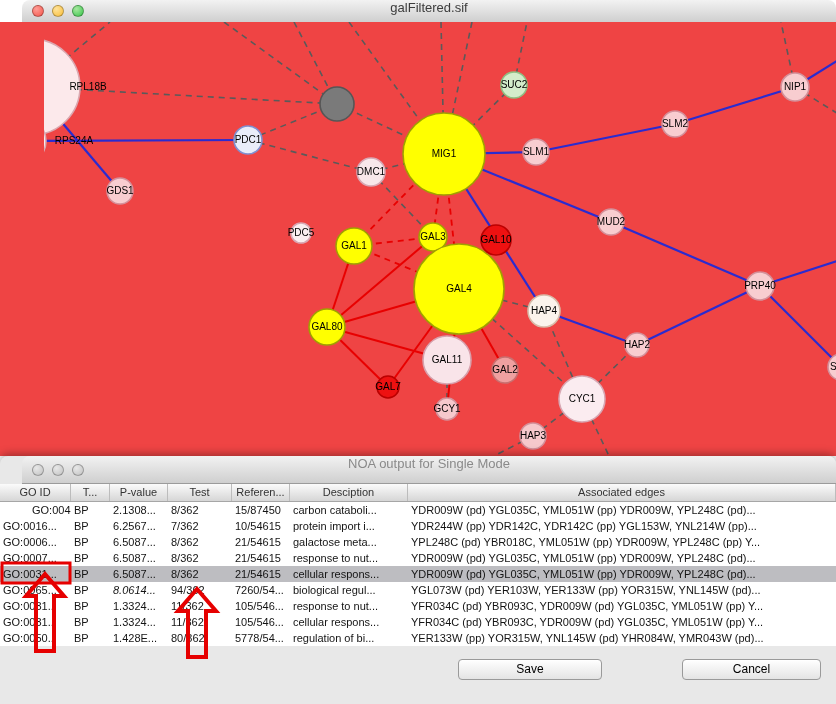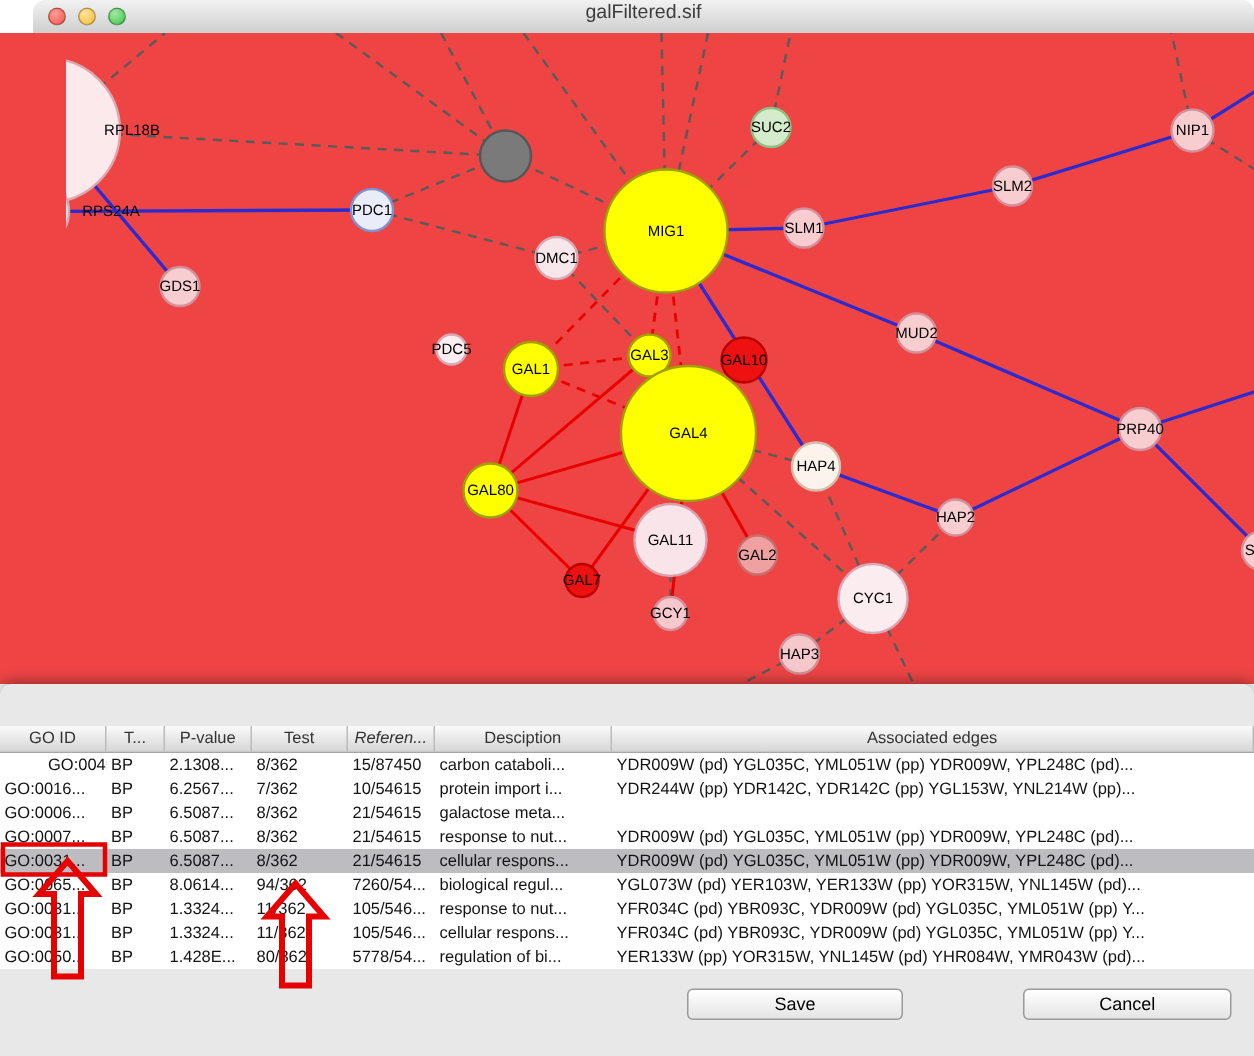--- a/index.html
+++ b/index.html
@@ -177,27 +177,35 @@
           <text x="538" y="402" text-anchor="middle" class="nlabel">CYC1</text>
           <circle cx="403" cy="409" r="11" fill="#f6c8cc" stroke="#d4909a" stroke-width="1.6"></circle>
           <text x="403" y="412" text-anchor="middle" class="nlabel">GCY1</text>
           <circle cx="489" cy="436" r="13" fill="#f6c8cc" stroke="#d4909a" stroke-width="1.6"></circle>
           <text x="489" y="439" text-anchor="middle" class="nlabel">HAP3</text>
         </svg>
     </div>
   </div>
 
   <div class="window" id="win-noa">
+    <div class="titlebar">
+      <div class="lights">
+        <div class="light gray"></div>
+        <div class="light gray"></div>
+        <div class="light gray"></div>
+      </div>
+      <div class="title">NOA output for Single Mode</div>
+    </div>
     <div class="table-wrap">
       <div class="thead">
           <div class="hcell" style="width: 71px;">GO ID</div>
           <div class="hcell" style="width: 39px;">T...</div>
           <div class="hcell" style="width: 58px;">P-value</div>
           <div class="hcell" style="width: 64px;">Test</div>
-          <div class="hcell" style="width: 58px; font-style: italic;">Referen...</div>
+          <div class="hcell" style="width: 58px;">Referen...</div>
           <div class="hcell" style="width: 118px;">Desciption</div>
           <div class="hcell" style="width: 428px;">Associated edges</div>
         </div>
       <div class="tbody">
           <div class="trow">
             <div class="tcell" style="width: 71px; padding-left: 32px;">GO:0045...</div>
             <div class="tcell" style="width: 39px;">BP</div>
             <div class="tcell" style="width: 58px;">2.1308...</div>
             <div class="tcell" style="width: 64px;">8/362</div>
             <div class="tcell" style="width: 58px;">15/87450</div>
@@ -213,20 +221,21 @@
             <div class="tcell" style="width: 118px;">protein import i...</div>
             <div class="tcell" style="width: 428px;">YDR244W (pp) YDR142C, YDR142C (pp) YGL153W, YNL214W (pp)...</div>
           </div>
           <div class="trow">
             <div class="tcell" style="width: 71px;">GO:0006...</div>
             <div class="tcell" style="width: 39px;">BP</div>
             <div class="tcell" style="width: 58px;">6.5087...</div>
             <div class="tcell" style="width: 64px;">8/362</div>
             <div class="tcell" style="width: 58px;">21/54615</div>
             <div class="tcell" style="width: 118px;">galactose meta...</div>
+            <div class="tcell" style="width: 428px;">YPL248C (pd) YBR018C, YML051W (pp) YDR009W, YPL248C (pp) Y...</div>
           </div>
           <div class="trow">
             <div class="tcell" style="width: 71px;">GO:0007...</div>
             <div class="tcell" style="width: 39px;">BP</div>
             <div class="tcell" style="width: 58px;">6.5087...</div>
             <div class="tcell" style="width: 64px;">8/362</div>
             <div class="tcell" style="width: 58px;">21/54615</div>
             <div class="tcell" style="width: 118px;">response to nut...</div>
             <div class="tcell" style="width: 428px;">YDR009W (pd) YGL035C, YML051W (pp) YDR009W, YPL248C (pd)...</div>
           </div>
@@ -235,21 +244,21 @@
             <div class="tcell" style="width: 39px;">BP</div>
             <div class="tcell" style="width: 58px;">6.5087...</div>
             <div class="tcell" style="width: 64px;">8/362</div>
             <div class="tcell" style="width: 58px;">21/54615</div>
             <div class="tcell" style="width: 118px;">cellular respons...</div>
             <div class="tcell" style="width: 428px;">YDR009W (pd) YGL035C, YML051W (pp) YDR009W, YPL248C (pd)...</div>
           </div>
           <div class="trow">
             <div class="tcell" style="width: 71px;">GO:0065...</div>
             <div class="tcell" style="width: 39px;">BP</div>
-            <div class="tcell" style="width: 58px;">8.0614...</div>
+            <div class="tcell" style="width: 58px; font-style: italic;">8.0614...</div>
             <div class="tcell" style="width: 64px;">94/362</div>
             <div class="tcell" style="width: 58px;">7260/54...</div>
             <div class="tcell" style="width: 118px;">biological regul...</div>
             <div class="tcell" style="width: 428px;">YGL073W (pd) YER103W, YER133W (pp) YOR315W, YNL145W (pd)...</div>
           </div>
           <div class="trow">
             <div class="tcell" style="width: 71px;">GO:0031...</div>
             <div class="tcell" style="width: 39px;">BP</div>
             <div class="tcell" style="width: 58px;">1.3324...</div>
             <div class="tcell" style="width: 64px;">11/362</div>

